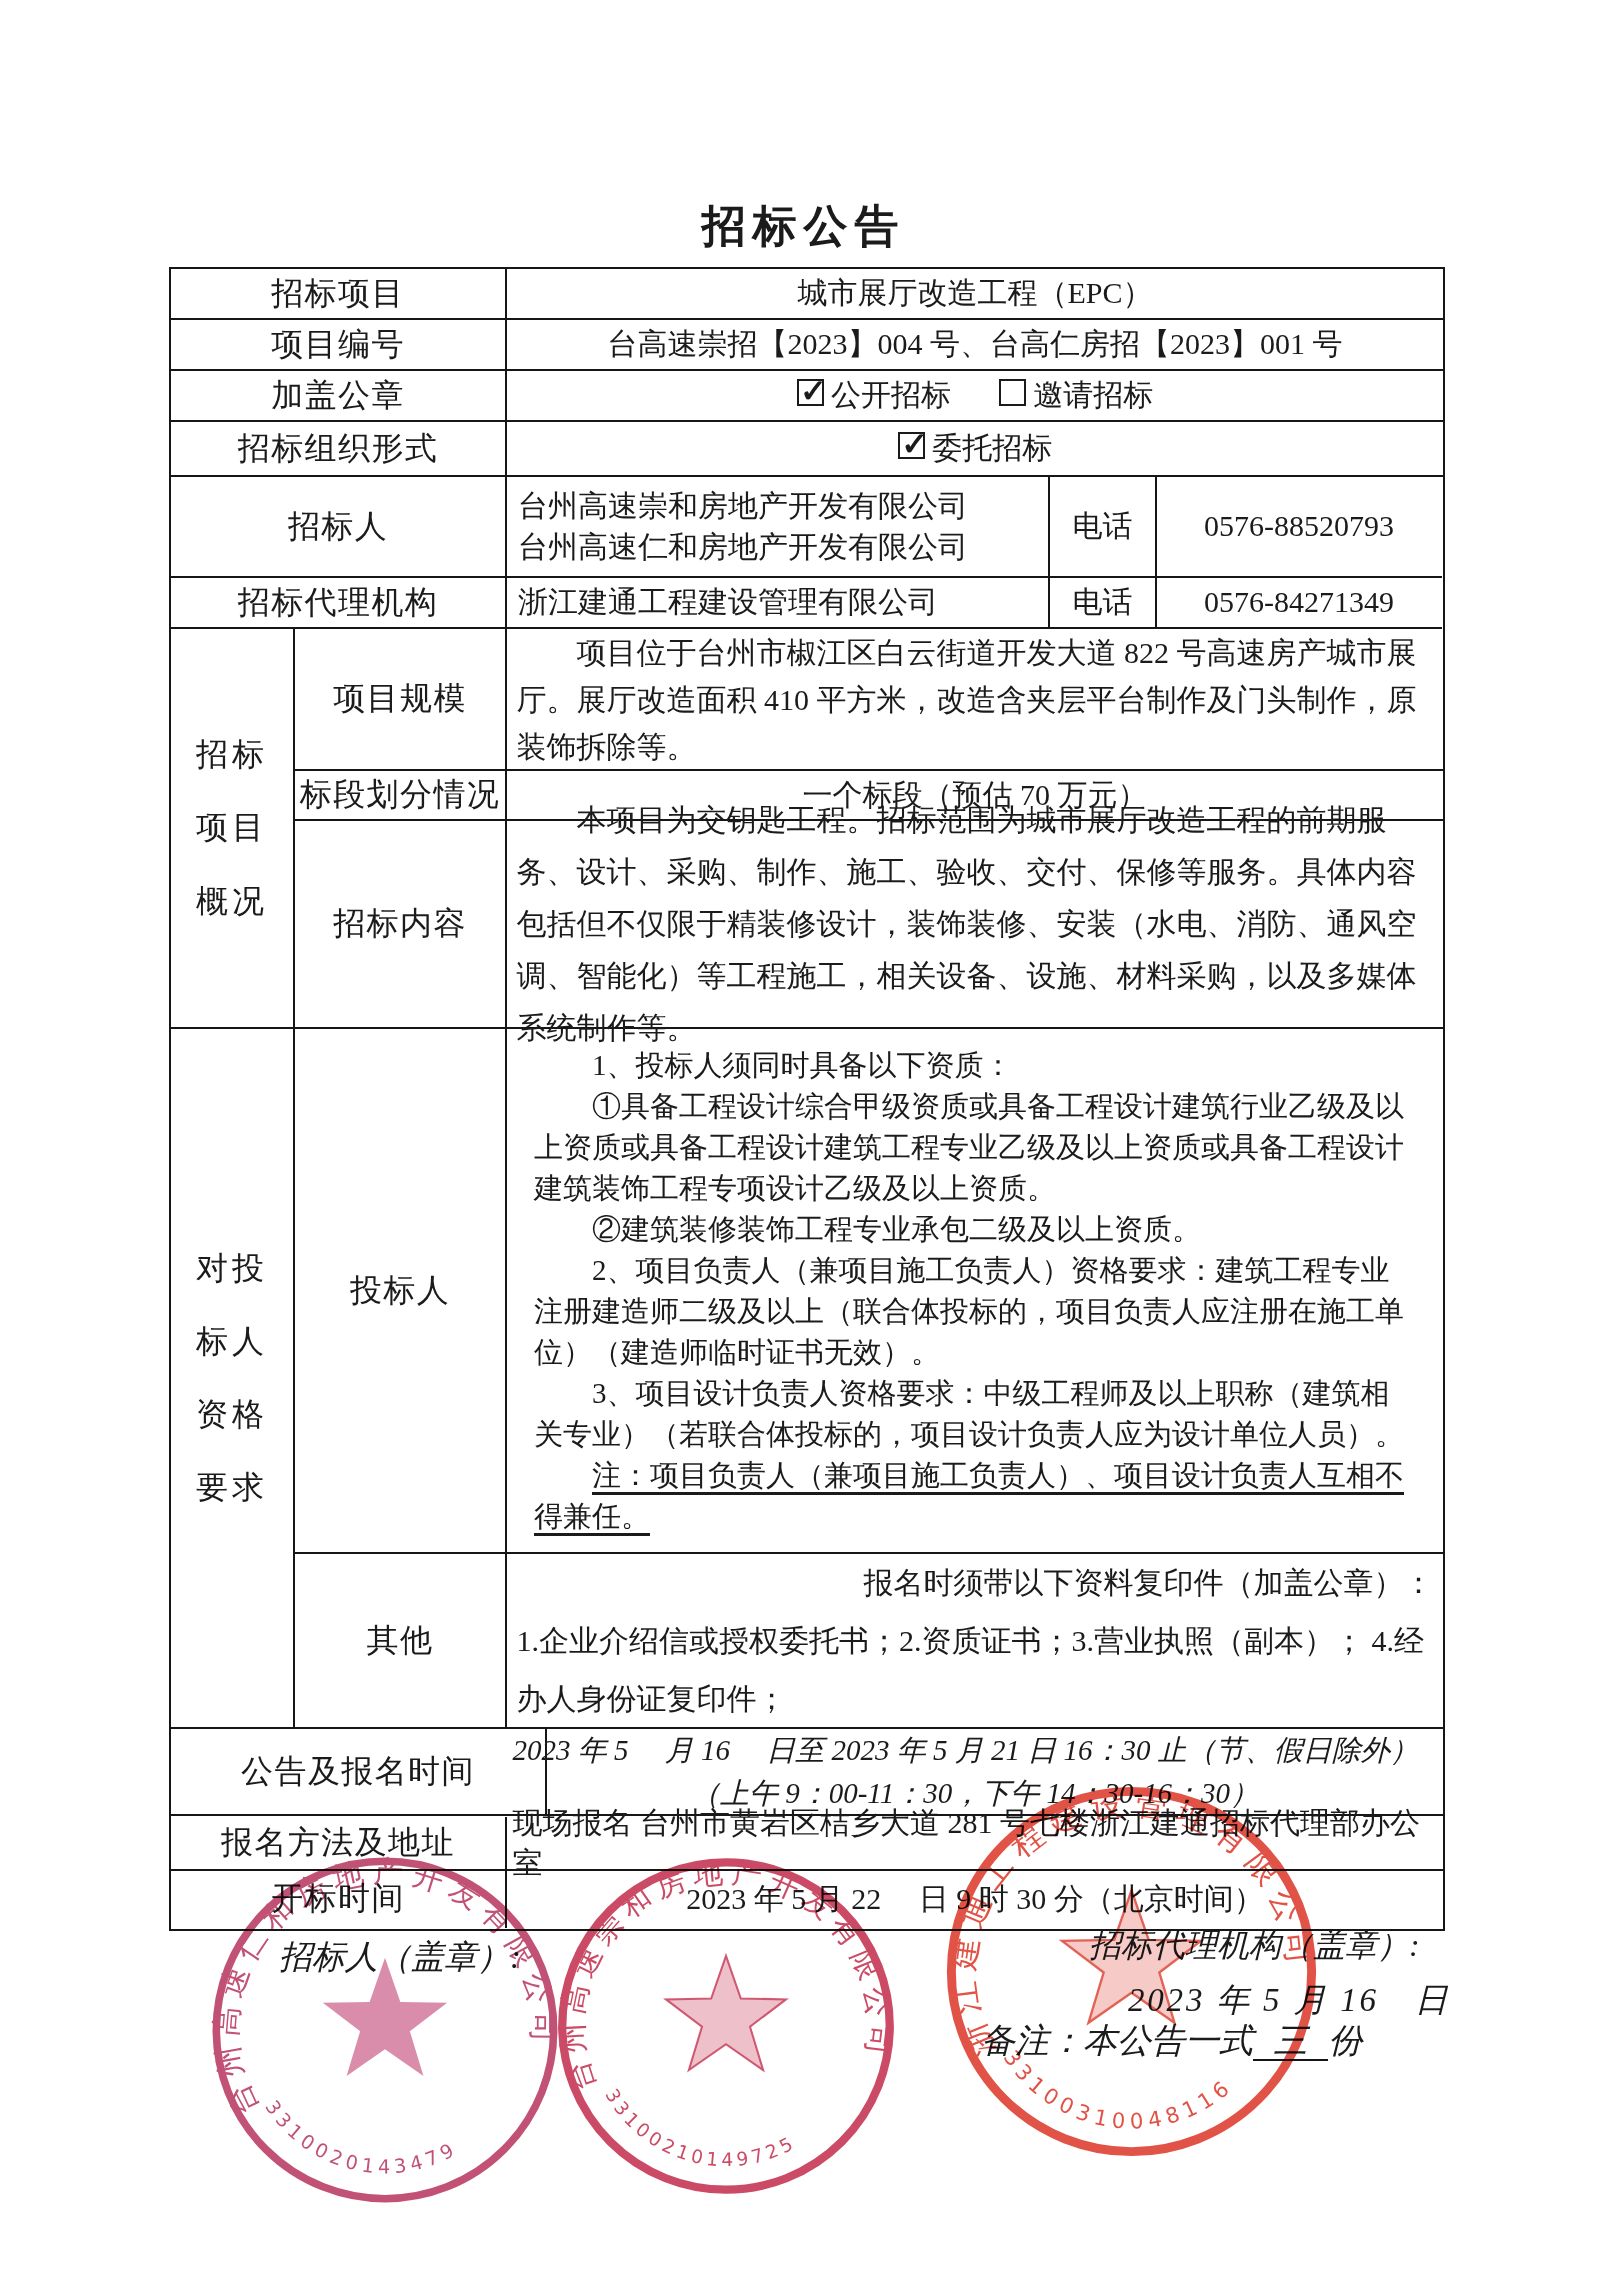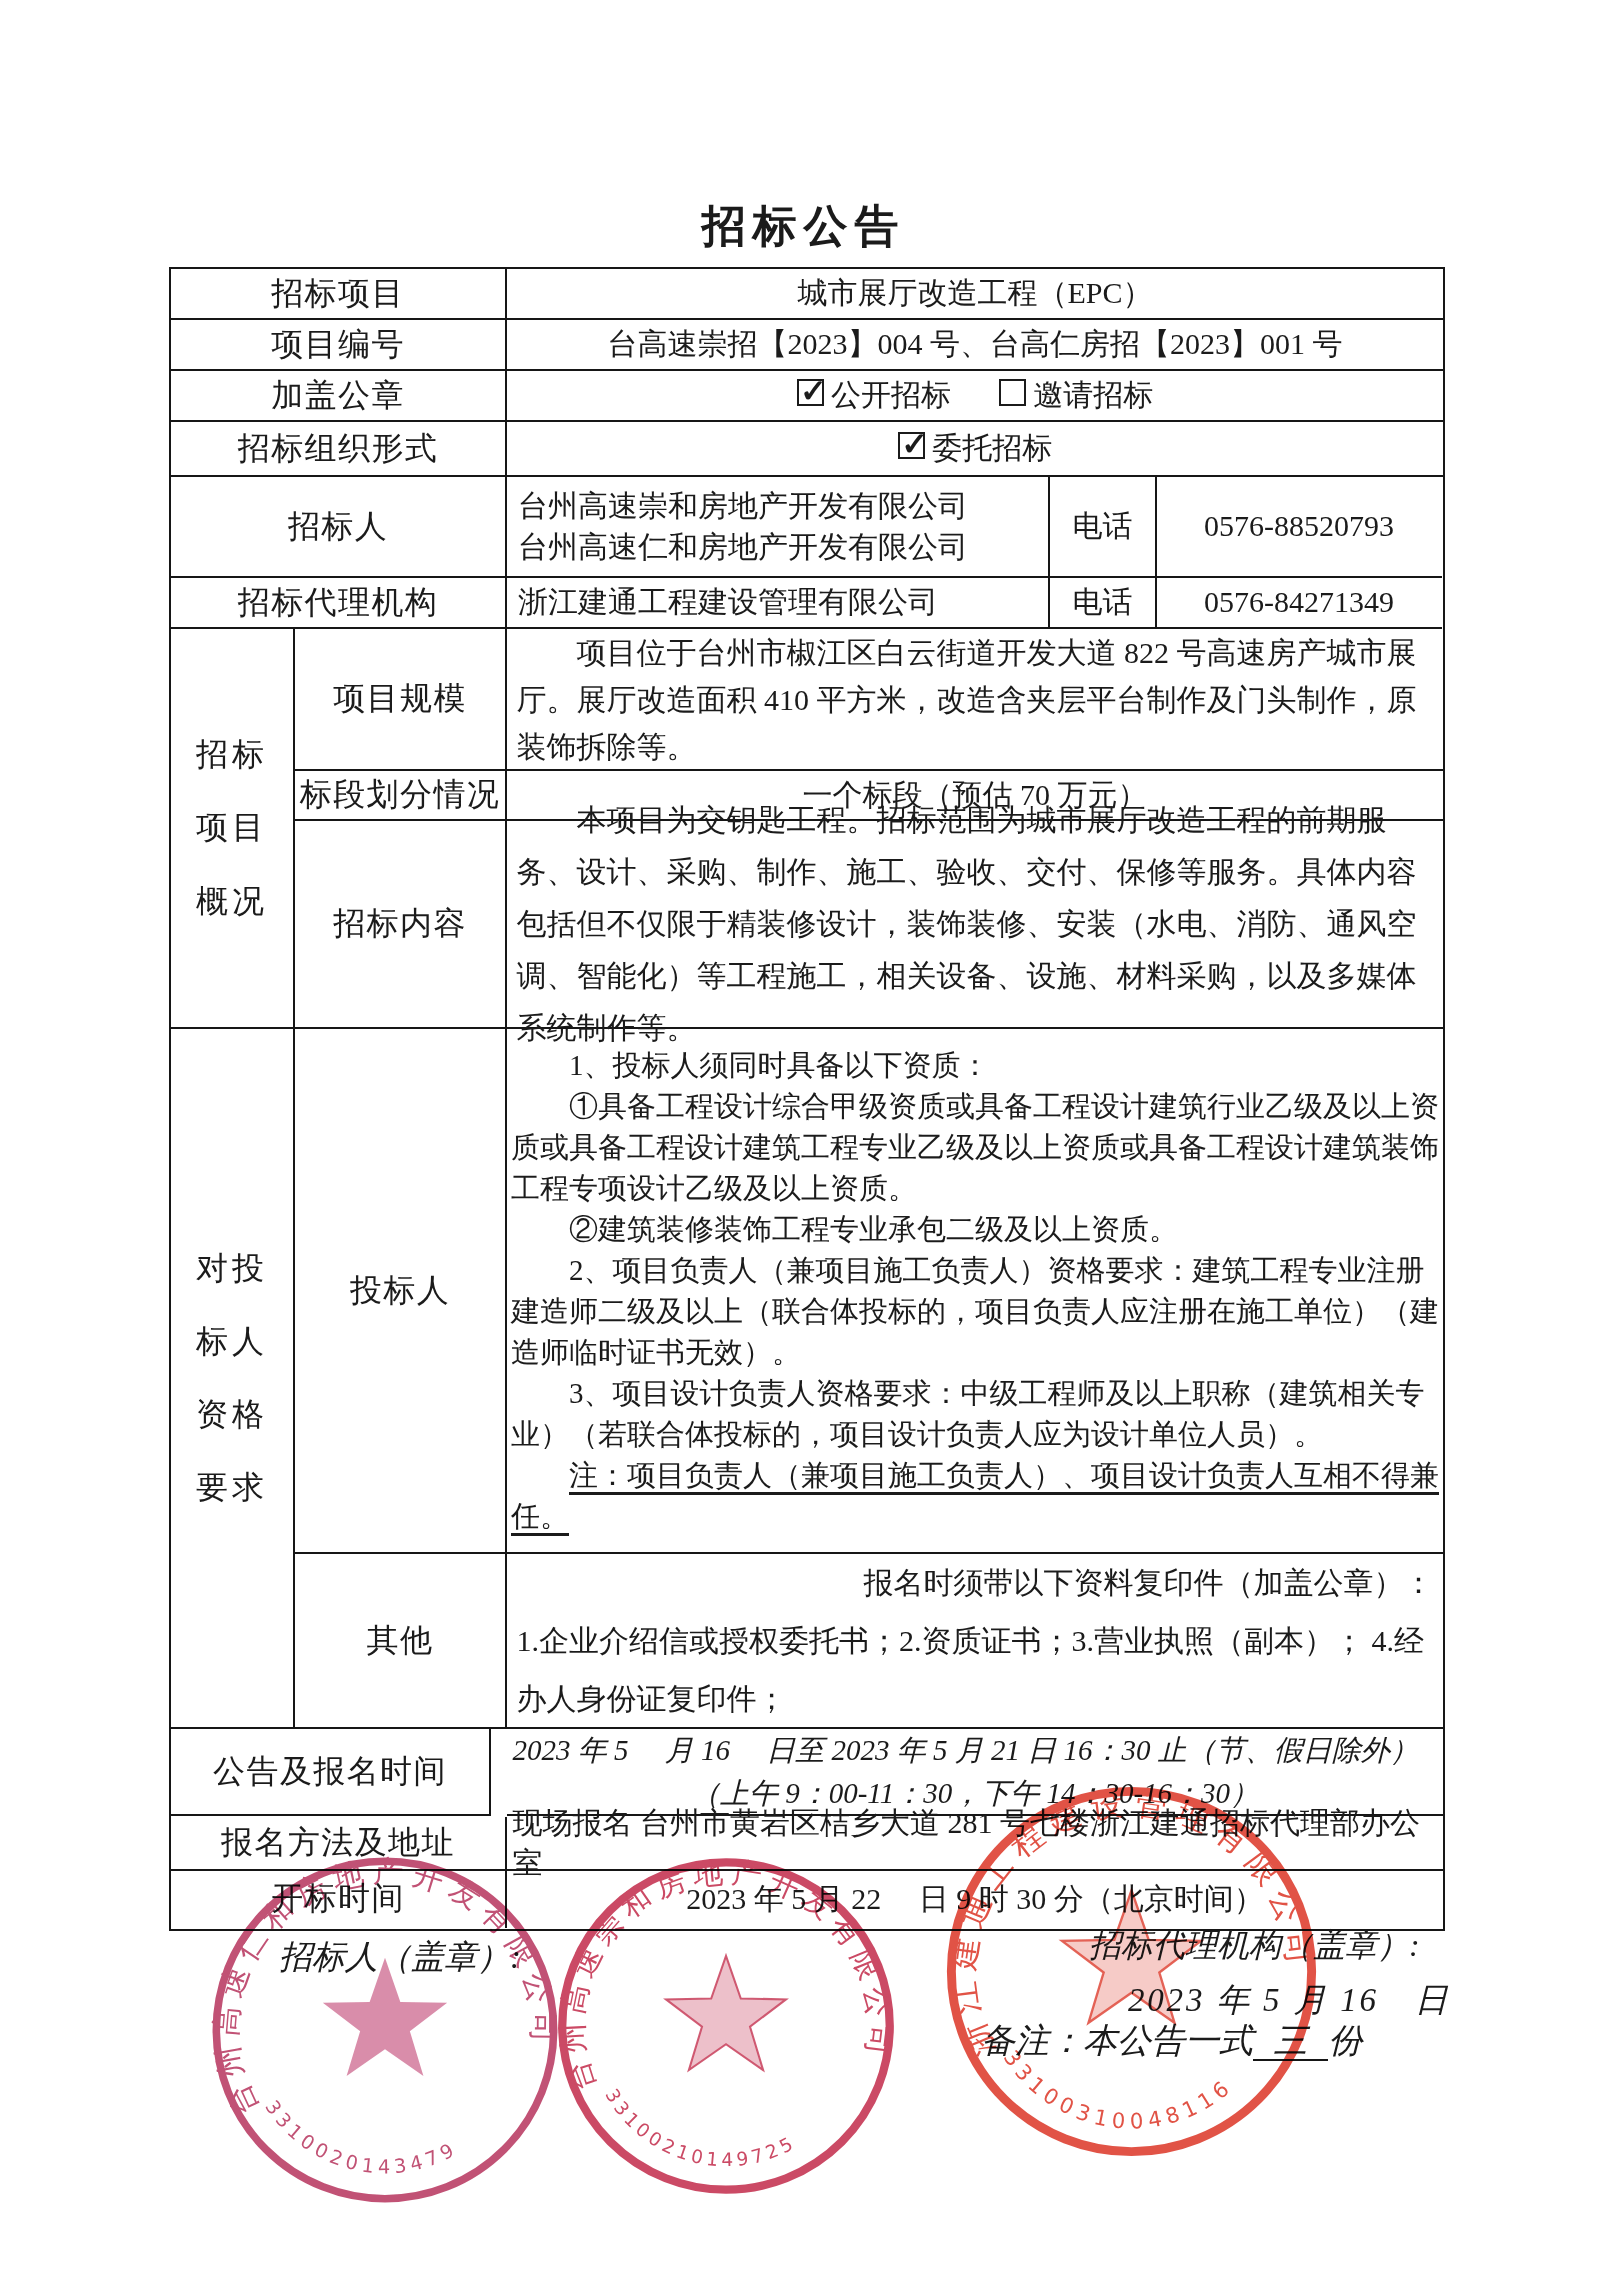--- a/index.html
+++ b/index.html
@@ -109,36 +109,36 @@
   </div>
 
   <div class="cell vlab" style="left:0;top:760px;width:124px;height:700px;">
     <div>对投</div>
     <div>标人</div>
     <div>资格</div>
     <div>要求</div>
   </div>
 
   <div class="cell lbl" style="left:124px;top:760px;width:212px;height:525px;">投标人</div>
-  <div class="cell col no-r" style="left:336px;top:760px;width:936px;height:525px;padding:0 4px;">
+  <div class="cell col no-r" style="left:336px;top:760px;width:936px;height:525px;padding:0 27px;">
     <p class="doc lh59">1、投标人须同时具备以下资质：</p>
     <p class="doc lh59">①具备工程设计综合甲级资质或具备工程设计建筑行业乙级及以上资质或具备工程设计建筑工程专业乙级及以上资质或具备工程设计建筑装饰工程专项设计乙级及以上资质。</p>
     <p class="doc lh59">②建筑装修装饰工程专业承包二级及以上资质。</p>
     <p class="doc lh59">2、项目负责人（兼项目施工负责人）资格要求：建筑工程专业注册建造师二级及以上（联合体投标的，项目负责人应注册在施工单位）（建造师临时证书无效）。</p>
     <p class="doc lh59">3、项目设计负责人资格要求：中级工程师及以上职称（建筑相关专业）（若联合体投标的，项目设计负责人应为设计单位人员）。</p>
     <p class="doc lh59 u">注：项目负责人（兼项目施工负责人）、项目设计负责人互相不得兼任。</p>
   </div>
 
   <div class="cell lbl" style="left:124px;top:1285px;width:212px;height:175px;">其他</div>
   <div class="cell col no-r left" style="left:336px;top:1285px;width:936px;height:175px;padding:0 9.6px;align-items:flex-end;">
     <p class="doc lh84" style="text-indent:0;">报名时须带以下资料复印件（加盖公章）：</p>
     <p class="doc lh84" style="text-indent:0;">1.企业介绍信或授权委托书；2.资质证书；3.营业执照（副本）； 4.经办人身份证复印件；</p>
   </div>
 
-  <div class="cell lbl" style="left:0;top:1460px;width:320px;height:87px;">公告及报名时间</div>
+  <div class="cell lbl" style="left:0;top:1460px;width:376px;height:87px;">公告及报名时间</div>
   <div class="cell col no-r" style="left:336px;top:1460px;width:936px;height:87px;padding:0 5.5px;font-size:29px;line-height:43px;font-style:italic;">
     <div>2023 年 5 　月 16 　日至 2023 年 5 月 21 日 16：30 止（节、假日除外）</div>
     <div class="line2c">（上午 9：00-11：30，下午 14：30-16：30）</div>
   </div>
 
   <div class="cell lbl" style="left:0;top:1548px;width:336px;height:54px;">报名方法及地址</div>
   <div class="cell left no-r" style="left:336px;top:1548px;width:936px;height:54px;padding:0 5.5px;font-size:30px;">现场报名 台州市黄岩区桔乡大道 281 号七楼浙江建通招标代理部办公室</div>
 
   <div class="cell lbl no-b" style="left:0;top:1601px;width:336px;height:58px;">开标时间</div>
   <div class="cell no-r no-b" style="left:336px;top:1601px;width:936px;height:58px;">2023 年 5 月 22 　日 9 时 30 分（北京时间）</div>

